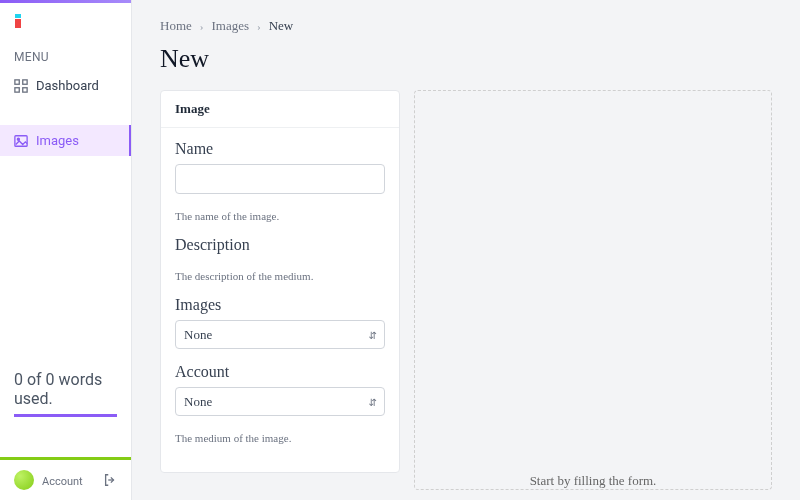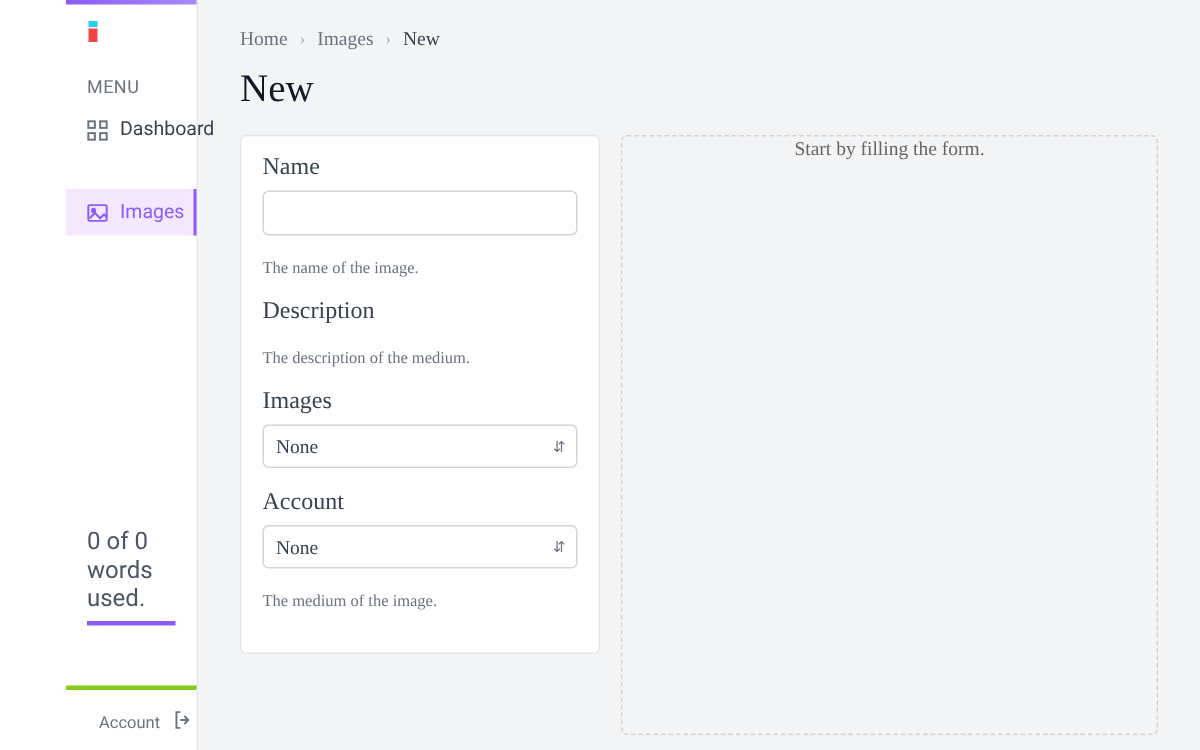--- a/index.html
+++ b/index.html
@@ -1,18 +1,18 @@
 <!DOCTYPE html>
 <html><head>
   <meta charset="utf-8">
   <style>
     * { box-sizing: border-box; margin: 0; padding: 0; }
     body { font-family: -apple-system, BlinkMacSystemFont, "Segoe UI", Roboto, sans-serif; font-size: 14px; color: #333; background: #f3f4f6; width: 800px; height: 500px; overflow: hidden; }
     .app { display: flex; width: 100%; height: 100%; }
-    .sidebar { width: 132px; background: #fff; border-right: 1px solid #e5e7eb; display: flex; flex-direction: column; position: relative; padding-left: 44px; }
+    .sidebar { width: 132px; background: #fff; border-right: 1px solid #e5e7eb; display: flex; flex-direction: column; position: relative; }
     .sidebar-top-accent { height: 3px; background: linear-gradient(90deg, #8b5cf6 0%, #a78bfa 100%); width: 100%; }
     .logo { padding: 10px 14px 8px; }
     .logo-mark { width: 16px; height: 16px; display: inline-block; }
     .menu-label { font-size: 12px; color: #6b7280; padding: 10px 14px 6px; letter-spacing: .3px; }
     .nav { display: flex; flex-direction: column; gap: 24px; }
     .nav-item { display: flex; align-items: center; gap: 8px; padding: 8px 14px; font-size: 13px; color: #374151; cursor: pointer; }
     .nav-item.active { background: #f3e8ff; color: #8b5cf6; border-right: 2px solid #8b5cf6; }
     .nav-icon { width: 14px; height: 14px; display: inline-flex; align-items: center; justify-content: center; }
     .sidebar-bottom { margin-top: auto; padding: 10px 14px; font-size: 16px; color: #4b5563; }
     .usage-line { margin-bottom: 6px; }
@@ -34,21 +34,21 @@
     .card-header { padding: 10px 14px; border-bottom: 1px solid #eef0f2; font-weight: 600; font-size: 13px; color: #1f2937; }
     .card-body { padding: 12px 14px 14px; }
     .field { margin-bottom: 14px; }
     .field-label { font-size: 16px; color: #374151; margin-bottom: 6px; display: block; }
     .input, .textarea, .select { width: 100%; border: 1px solid #d1d5db; border-radius: 4px; padding: 6px 8px; font-size: 13px; font-family: inherit; color: #374151; background: #fff; }
     .textarea { height: 80px; resize: both; }
     .select-wrap { position: relative; }
     .select { appearance: none; padding-right: 24px; }
     .select-caret { position: absolute; right: 8px; top: 50%; transform: translateY(-50%); pointer-events: none; font-size: 10px; color: #6b7280; }
     .hint { font-size: 11px; color: #6b7280; margin-top: 16px; }
-    .preview { flex: 1; border: 1px dashed #cfcfcf; border-radius: 4px; min-height: 400px; display: flex; align-items: flex-start; justify-content: center; color: #666; font-size: 13px; }
+    .preview { flex: 1; border: 1px dashed #cfcfcf; border-radius: 4px; min-height: 400px; display: flex; align-items: flex-end; justify-content: center; color: #666; font-size: 13px; }
   </style>
 </head>
 <body>
 
 <div class="app">
   <aside class="sidebar">
     <div class="sidebar-top-accent"></div>
     <div class="logo">
       <span class="logo-mark">
         <svg viewBox="0 0 16 16" width="16" height="16">
@@ -106,20 +106,21 @@
       <a href="#">Home</a>
       <span class="sep">›</span>
       <a href="#">Images</a>
       <span class="sep">›</span>
       <span class="current">New</span>
     </nav>
     <h1>New</h1>
 
     <div class="content">
       <section class="card">
+        <div class="card-header">Image</div>
         <div class="card-body">
 
           <div class="field">
             <label class="field-label">Name</label>
             <input class="input" type="text" value="" style="">
             <div class="hint">The name of the image.</div>
           </div>
 
           <div class="field">
             <label class="field-label">Description</label>

